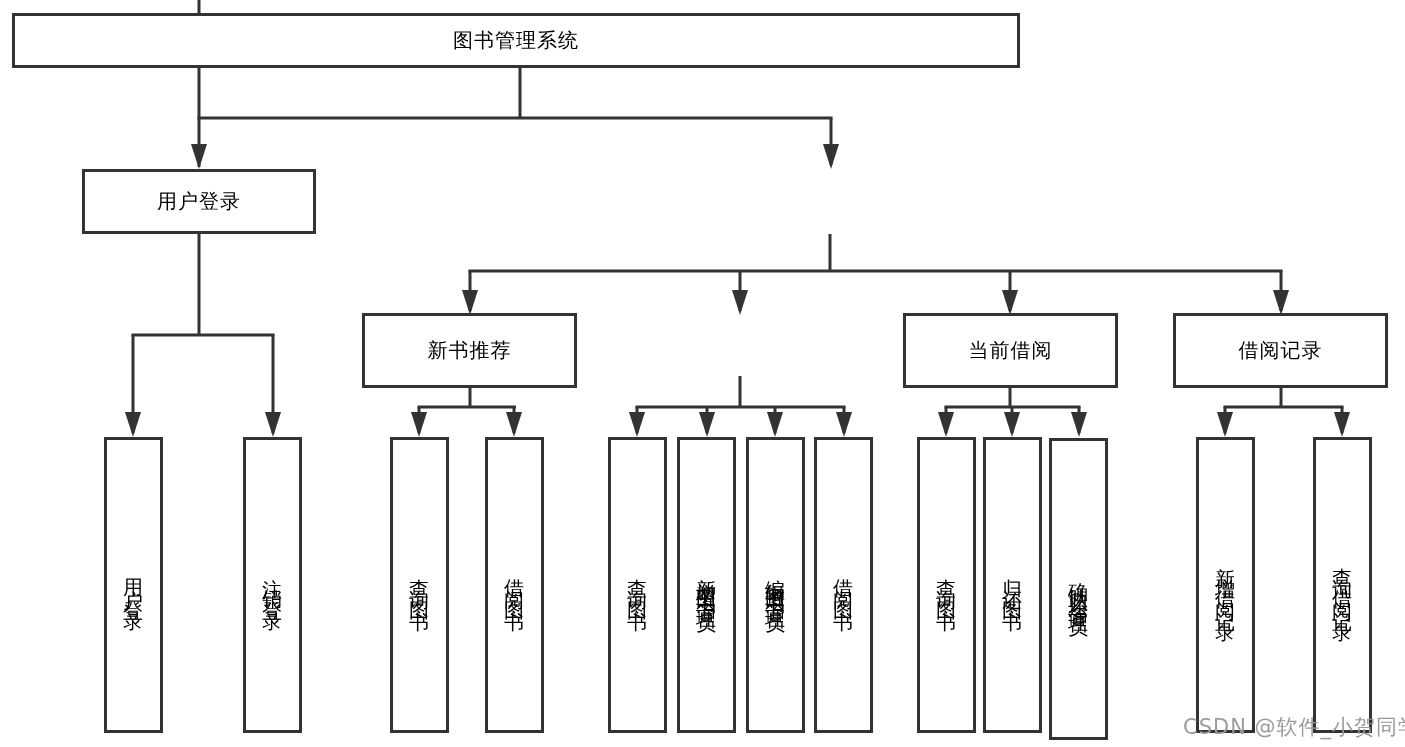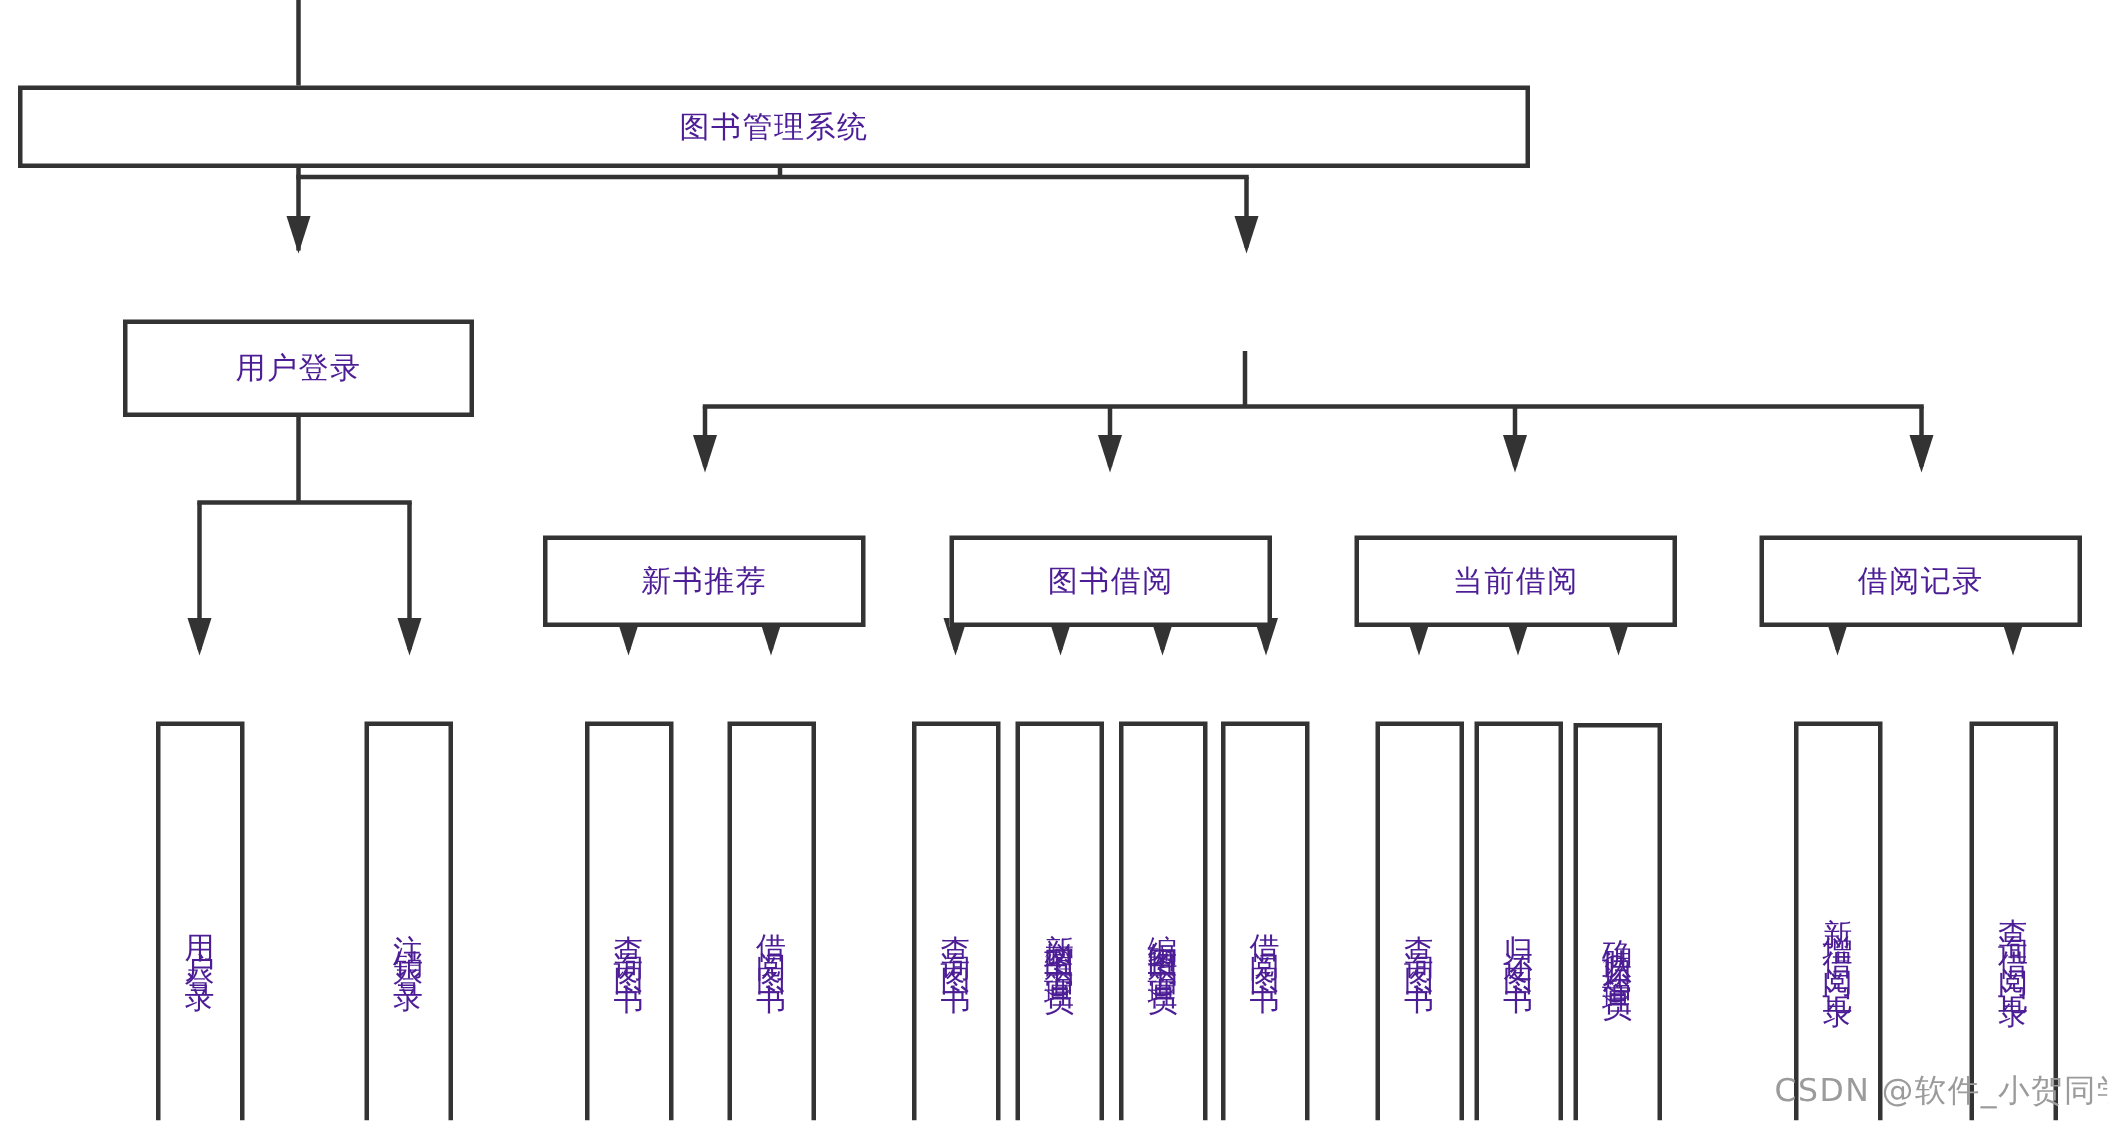--- a/index.html
+++ b/index.html
@@ -21,33 +21,32 @@
     top: 0;
     width: 1405px;
     height: 747px;
     z-index: 0;
   }
   .box {
     position: absolute;
     box-sizing: border-box;
     border: 3px solid #333333;
     background: #ffffff;
-    color: #4c1d95;
+    color: #000000;
     display: flex;
     align-items: center;
     justify-content: center;
     z-index: 1;
     font-size: 20px;
     letter-spacing: 1px;
     white-space: nowrap;
-    margin-top: 44px;
   }
   .root-box   { left: 12px;  top: 13px;  width: 1008px; height: 55px; }
   .l2-box     { top: 169px;  width: 234px; height: 65px; }
-  .l3-box     { top: 313px;  width: 215px; height: 61px; }
+  .l3-box     { top: 313px;  width: 215px; height: 75px; }
   .leaf {
     top: 437px;
     width: 59px;
     height: 296px;
     font-size: 20px;
   }
   .leaf .vtext {
     writing-mode: vertical-rl;
     text-orientation: mixed;
     letter-spacing: 11px;
@@ -138,21 +137,20 @@
       <polygon points="1217,412 1233,412 1225,437"></polygon>
       <polygon points="1334,412 1350,412 1342,437"></polygon>
     </g>
   </svg>
 
   <div class="box root-box">图书管理系统</div>
 
   <div class="box l2-box" style="left:82px;">用户登录</div>
 
   <div class="box l3-box" style="left:362px;">新书推荐</div>
-  <div class="box l3-box" style="left:633px;">图书借阅</div>
   <div class="box l3-box" style="left:903px;text-align:center;">当前借阅</div>
   <div class="box l3-box" style="left:1173px;text-align:right;">借阅记录</div>
 
   <div class="box leaf" style="left:104px;">
     <span class="vtext">用户登录</span>
   </div>
   <div class="box leaf" style="left:243px;">
     <span class="vtext">注销登录</span>
   </div>
   <div class="box leaf" style="left:390px;">

